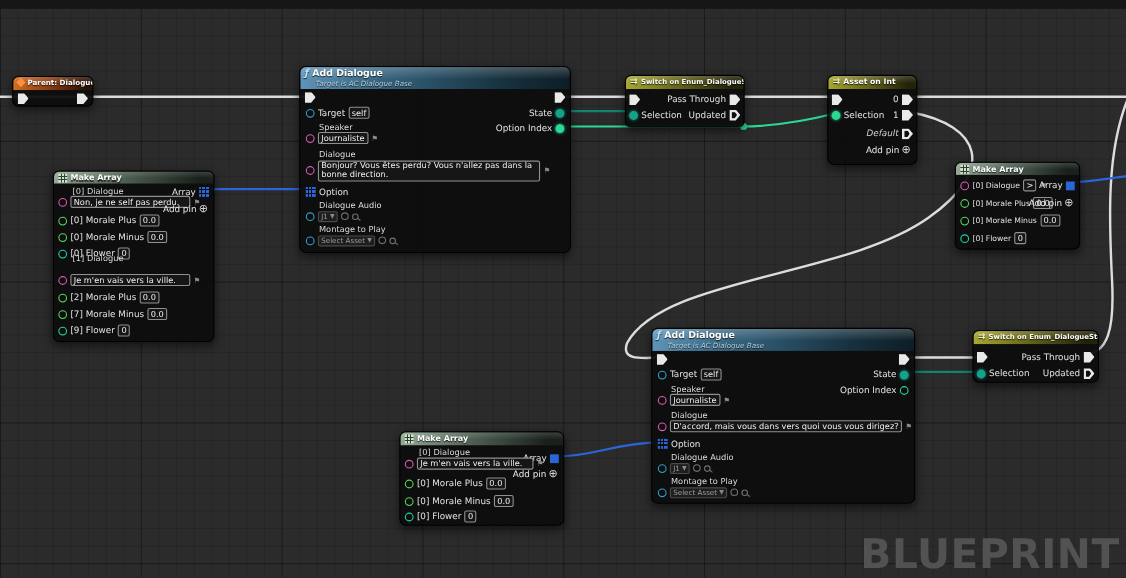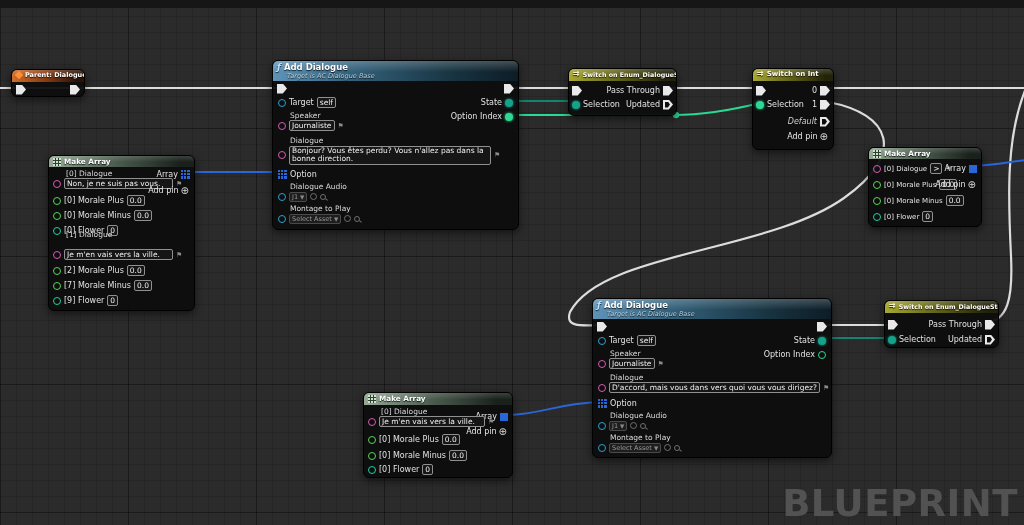--- a/index.html
+++ b/index.html
@@ -218,21 +218,21 @@
     <span class="pexec hollow">
         <i></i>
       </span>
   </div>
 </div>
 
 <div class="node" style="left:752px;top:68px;width:80px;height:80px;">
   <div class="nhead h-switch" style="height:12px;">
     <div class="t1" style="font-size:7px;">
       <span class="hicon">⇉</span>
-      <span>Switch on Int</span>
+      <span>Asset on Int</span>
     </div>
   </div>
   <div class="row" style="left:3px;top:16px;">
       <span class="pexec">
         <i></i>
       </span>
     </div>
   <div class="row r" style="right:3px;top:16px;">
     <span class="lab">0</span>
     <span class="pexec">
@@ -268,21 +268,21 @@
       <span>Make Array</span>
     </div>
   </div>
   <div class="slab" style="left:17px;top:13px;">[0] Dialogue</div>
   <div class="row r" style="right:4px;top:13px;">
     <span class="lab">Array</span>
     <span class="pgrid c-arr"></span>
   </div>
   <div class="row" style="left:4px;top:22px;">
     <span class="pin hollow c-text"></span>
-    <span class="field" style="width:103px;">Non, je ne suis pas vous.</span>
+    <span class="field" style="width:103px;">Non, je ne self pas perdu.</span>
     <span class="flag">⚑</span>
   </div>
   <div class="row r addpin" style="right:5px;top:29px;">
     <span>Add pin</span>
       <span class="plus">⊕</span>
   </div>
   <div class="row" style="left:4px;top:39px;">
     <span class="pin hollow c-float"></span>
     <span class="lab">[0] Morale Plus</span>
     <span class="field">0.0</span>

